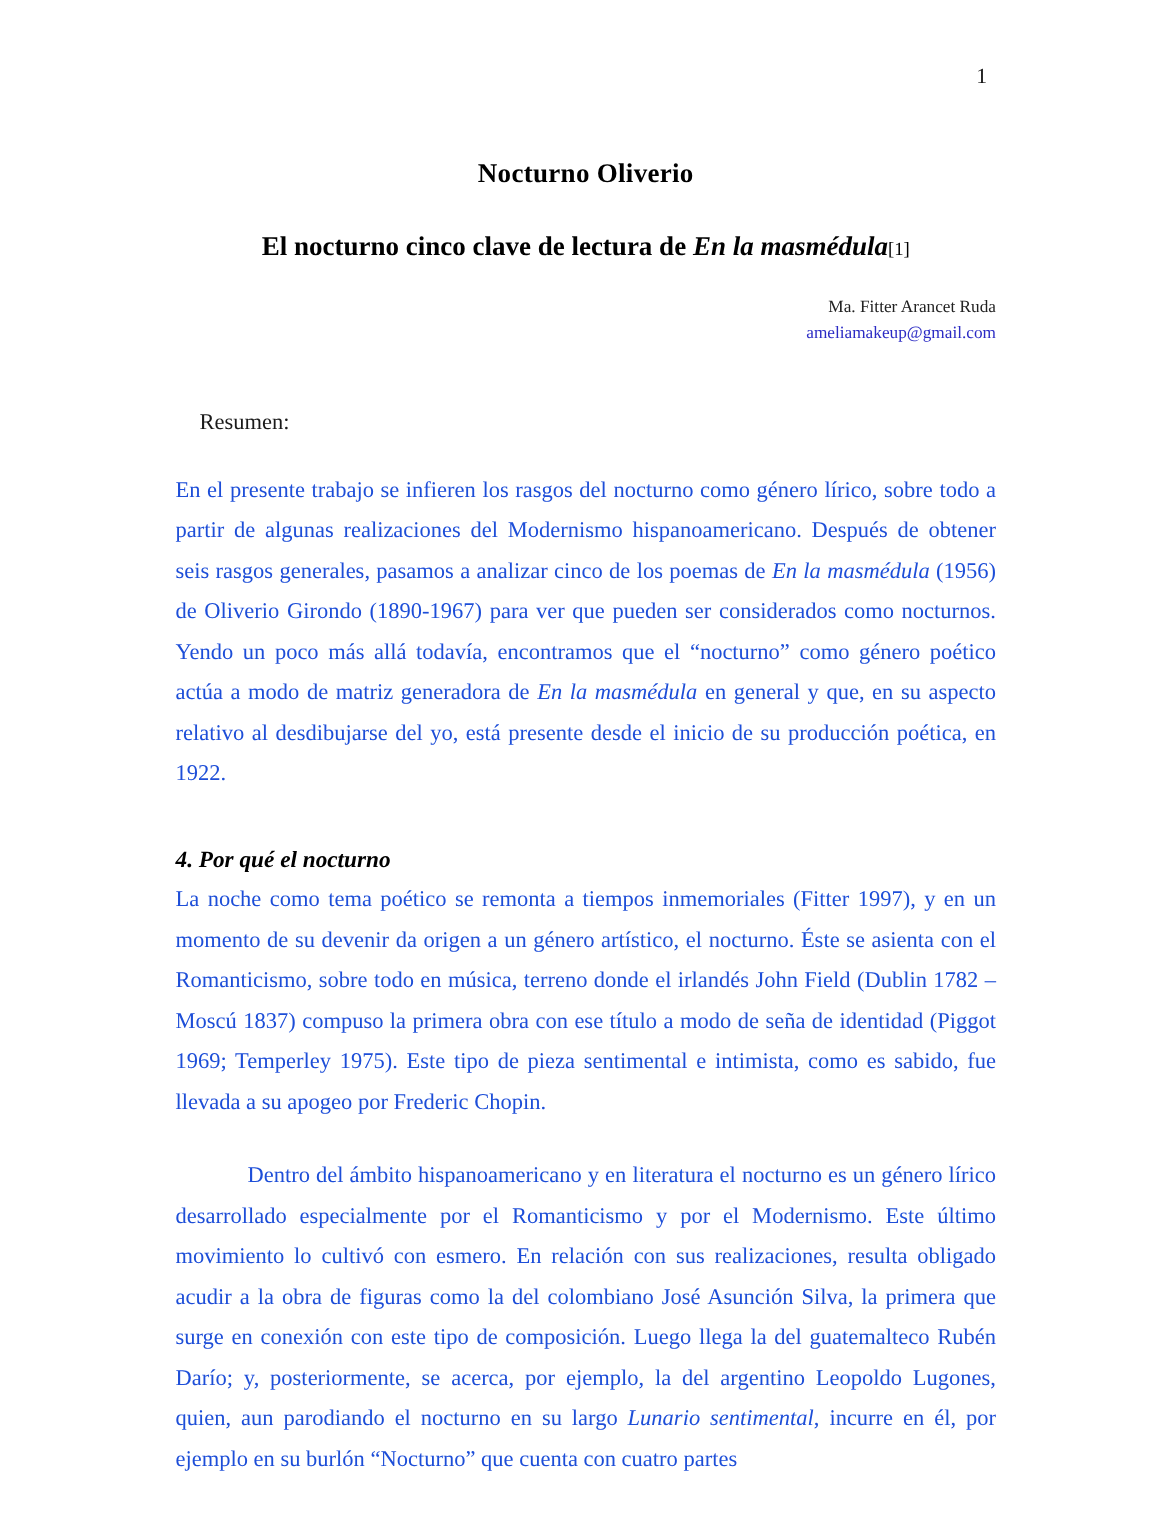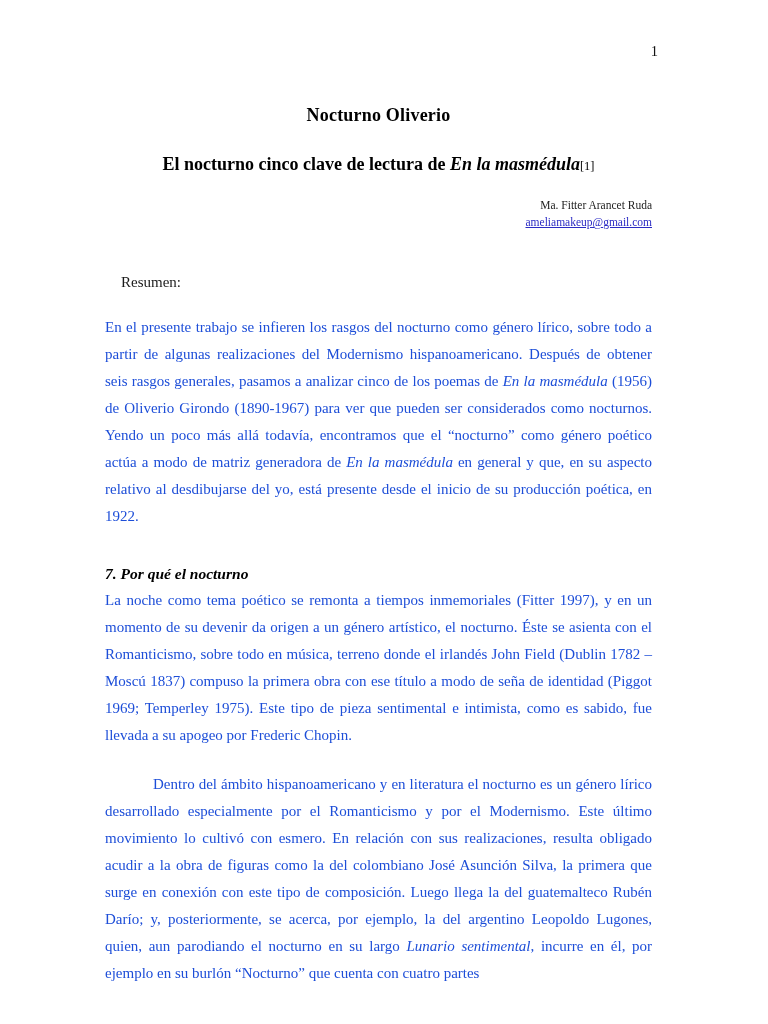--- a/index.html
+++ b/index.html
@@ -25,21 +25,21 @@
     top: 44px;
     left: 0;
     width: 658px;
     text-align: right;
     font-size: 14.5px;
     line-height: 1;
     color: #111;
   }
   .content {
     position: absolute;
-    left: 105px;
+    left: 117px;
     top: 0;
     width: 547px;
   }
   .title {
     margin: 0;
     padding-top: 104px;
     text-align: center;
     font-size: 18px;
     font-weight: bold;
     letter-spacing: 0.2px;
@@ -70,21 +70,20 @@
     font-size: 11.5px;
     line-height: 1.48;
     color: #222;
   }
   .author-block .line {
     display: block;
     white-space: nowrap;
   }
   .author-block .email {
     color: #2b2bc4;
-    text-decoration: underline;
   }
   .label {
     margin: 16px;
     padding-top: 22px;
     font-size: 15px;
     line-height: 27px;
     text-align: left;
   }
   p.body-text {
     margin: 0;
@@ -138,21 +137,21 @@
     </div>
 
     <div class="label">Resumen:</div>
 
     <p class="body-text abstract">
       <span>En el presente trabajo se infieren los rasgos del nocturno como género lírico, sobre todo a partir de algunas realizaciones del Modernismo hispanoamericano. Después de obtener seis rasgos generales, pasamos a analizar cinco de los poemas de </span><em class="work">En la masmédula</em><span> (1956) de Oliverio Girondo (1890-1967) para ver que pueden ser considerados como nocturnos. Yendo un poco más allá todavía, encontramos que el “nocturno” como género poético actúa a modo de matriz generadora de </span><em class="work">En la masmédula</em><span> en general y que, en su aspecto relativo al desdibujarse del yo, está presente desde el inicio de su producción poética, en 1922.</span>
     </p>
 
     <div class="gap-lg"></div>
 
-    <h3 class="section-heading">7. Por qué el nocturno</h3>
+    <h3 class="section-heading">4. Por qué el nocturno</h3>
 
     <p class="body-text">La noche como tema poético se remonta a tiempos inmemoriales (Fitter 1997), y en un momento de su devenir da origen a un género artístico, el nocturno. Éste se asienta con el Romanticismo, sobre todo en música, terreno donde el irlandés John Field (Dublin 1782 – Moscú 1837) compuso la primera obra con ese título a modo de seña de identidad (Piggot 1969; Temperley 1975). Este tipo de pieza sentimental e intimista, como es sabido, fue llevada a su apogeo por Frederic Chopin.</p>
 
     <div class="gap-md"></div>
 
     <p class="body-text indent-first clipped" style="max-height: 250.938px;">
       <span>Dentro del ámbito hispanoamericano y en literatura el nocturno es un género lírico desarrollado especialmente por el Romanticismo y por el Modernismo. Este último movimiento lo cultivó con esmero. En relación con sus realizaciones, resulta obligado acudir a la obra de figuras como la del colombiano José Asunción Silva, la primera que surge en conexión con este tipo de composición. Luego llega la del guatemalteco Rubén Darío; y, posteriormente, se acerca, por ejemplo, la del argentino Leopoldo Lugones, quien, aun parodiando el nocturno en su largo </span><em class="work">Lunario sentimental</em><span>, incurre en él, por ejemplo en su burlón “Nocturno” que cuenta con cuatro partes</span>
     </p>
 
   </div>

